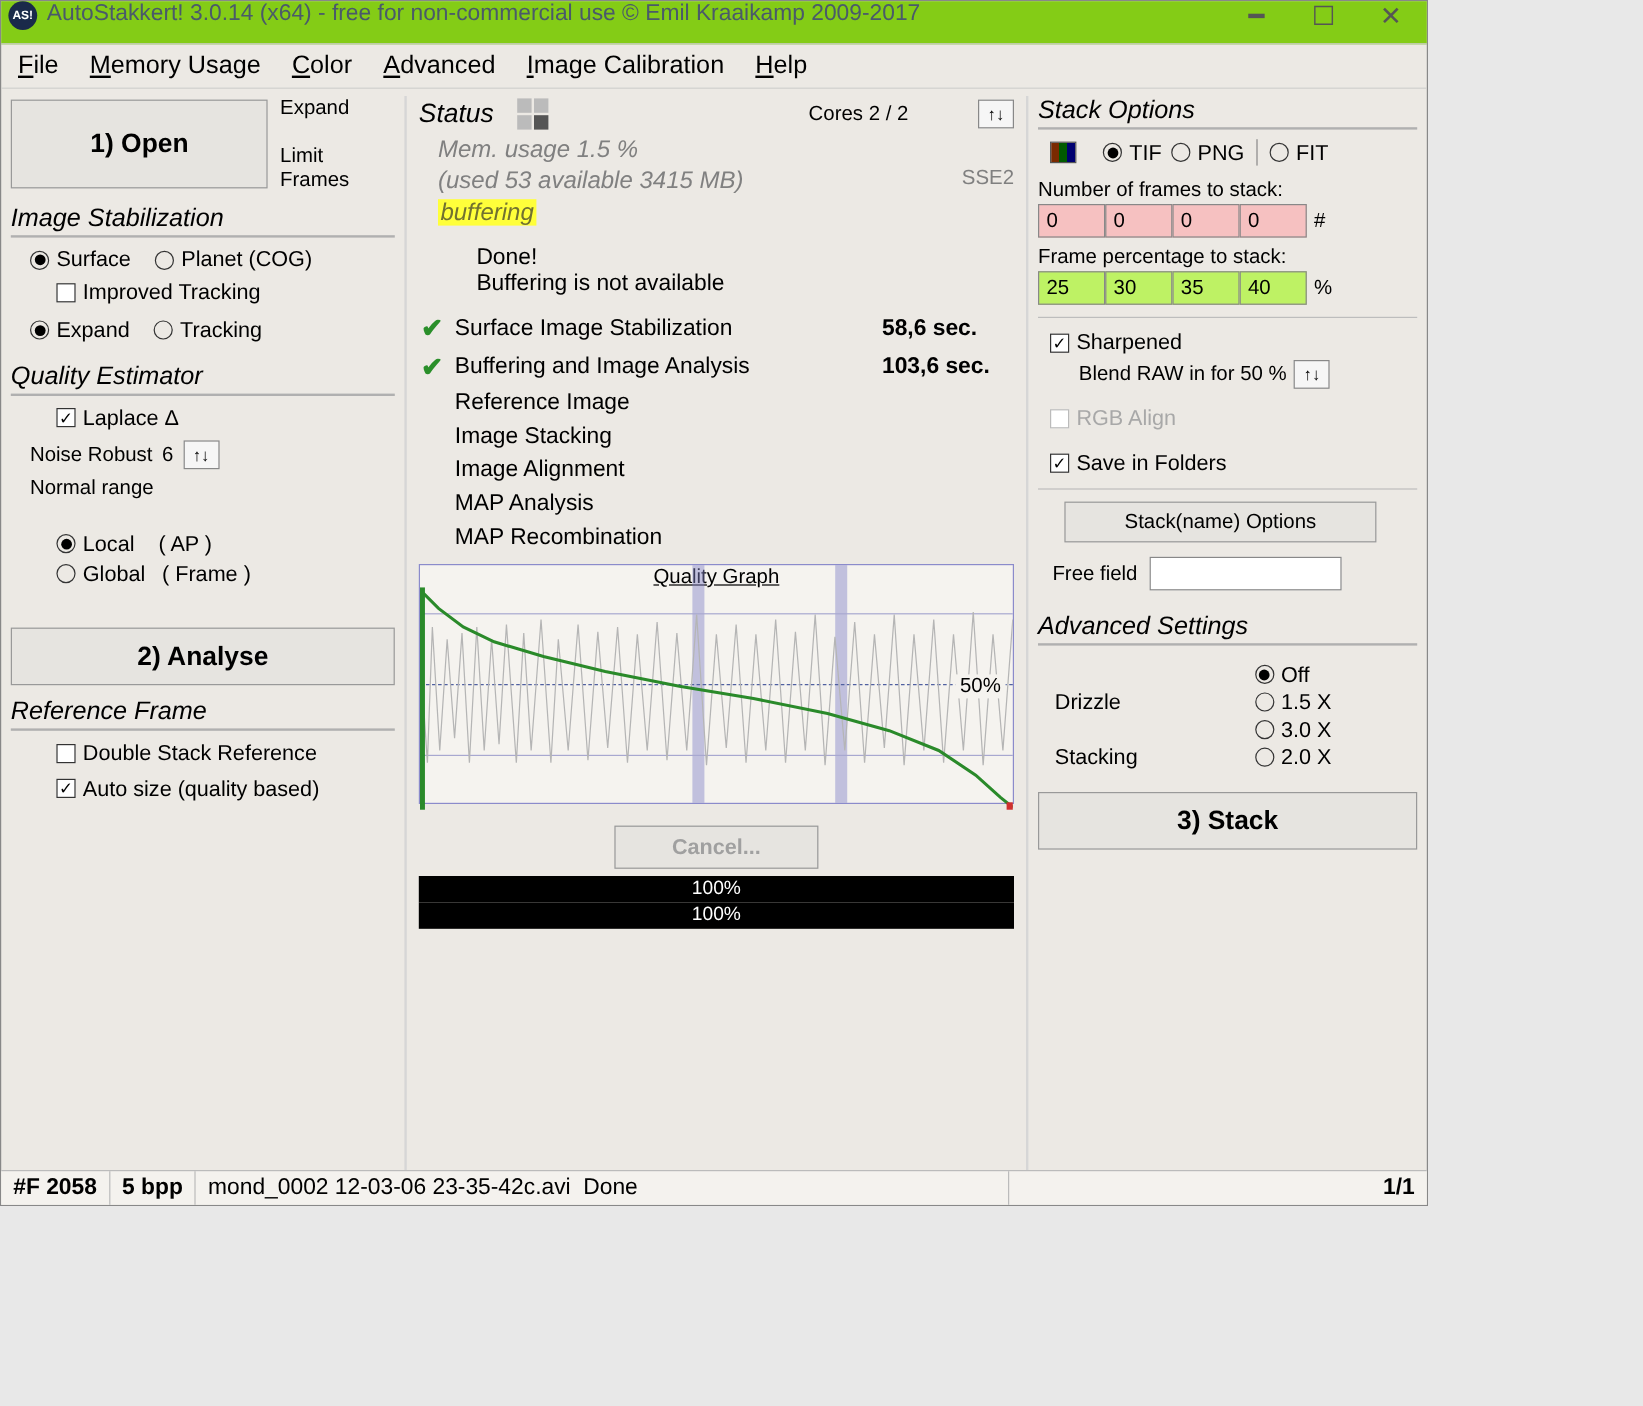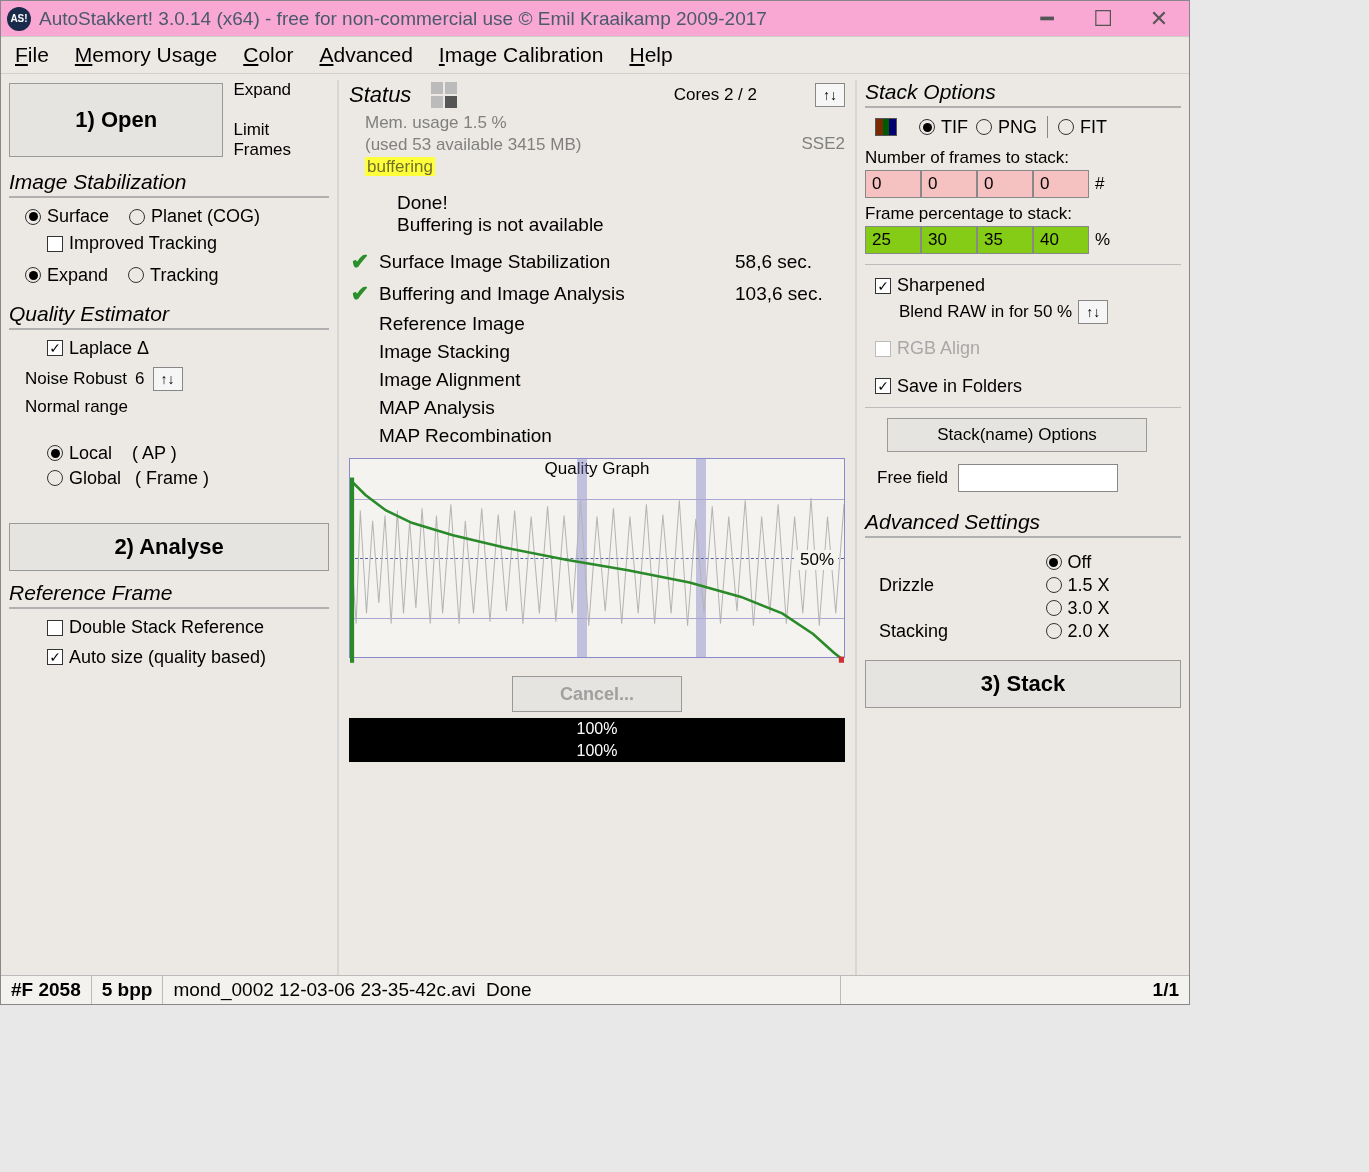--- a/index.html
+++ b/index.html
@@ -15,25 +15,25 @@
   }
   .window {
     width: 1190px;
     height: 1005px;
     background: #ece9e4;
     border: 1px solid #888;
     display: flex;
     flex-direction: column;
   }
   .titlebar {
-    background: #f9a8d4;
+    background: #84cc16;
     border-bottom: 1px solid #ccc;
     height: 36px;
     display: flex;
-    align-items: center;
+    align-items: flex-start;
     padding: 0 6px;
     gap: 8px;
   }
   .titlebar .icon {
     width: 24px; height: 24px;
     background: #1a2a4a;
     border-radius: 50%;
     display: flex; align-items: center; justify-content: center;
     color: #fff; font-size: 10px; font-weight: bold;
   }
@@ -117,60 +117,60 @@
   }
   
   .status-head { display: flex; align-items: center; gap: 14px; margin-top: 2px; }
   .status-head .st { font-style: italic; font-size: 22px; }
   .status-grid {
     display: grid; grid-template-columns: 12px 12px; grid-template-rows: 12px 12px; gap: 2px;
     margin-left: 6px;
   }
   .status-grid span { background: #bbb; }
   .status-grid span:nth-child(4) { background: #555; }
-  .mem-info { color: #808080; font-size: 17px; margin: 4px 0 0 16px; line-height: 1.3; }
+  .mem-info { color: #808080; font-size: 20px; margin: 4px 0 0 16px; line-height: 1.3; font-style: italic; }
   .buffering { background: #ffff3a; color: #717130; padding: 0 2px; }
   .tasks { margin-top: 10px; }
   .task-row { display: flex; gap: 8px; align-items: center; font-size: 19px; padding: 3px 0; }
   .task-row .tick {
     width: 22px; color: #2a8f2a; font-size: 22px; font-weight: bold;
     text-align: center;
   }
   .task-row .name { flex: 1; }
-  .task-row .time { width: 110px; }
+  .task-row .time { width: 110px; font-weight: bold; }
   .graph {
     height: 200px;
     border: 1.5px solid #8b8bcb;
     background: #f5f3ef;
     position: relative;
     margin-top: 8px;
   }
   .graph .title {
-    position: absolute; top: 0; left: 0; right: 0; text-align: center; font-size: 17px;
+    position: absolute; top: 0; left: 0; right: 0; text-align: center; font-size: 17px; text-decoration: underline;
   }
   .graph svg { position: absolute; inset: 0; }
   .graph .midline { position: absolute; left:0; right:0; top:50%; border-top: 1.5px dashed #5060a0; }
   .graph .p50 { position: absolute; right: 6px; top: 46%; font-size: 17px; background: #f5f3ef; padding: 0 4px; }
   .graph .vbar { position: absolute; top:0; bottom:0; width: 10px; background: rgba(130,130,200,0.45); }
   .cancel-btn {
     width: 170px; height: 36px;
     background: #e6e4e0; border: 1px solid #999;
     color: #a0a0a0; font-weight: bold; font-size: 18px;
     display: block; margin: 18px auto 6px;
   }
   .progress { background: #000; color: #fff; text-align: center; font-size: 16px; padding: 2px 0; }
   
   .format-row { display: flex; align-items: center; gap: 8px; }
   .color-swatch { width: 22px; height: 18px; background: linear-gradient(90deg,#7a2a00 0 33%, #005a00 33% 66%, #000070 66%); border:1px solid #555;}
   .frame-inputs { display: flex; gap: 0; }
   .frame-inputs input {
     width: 56px; height: 28px; border: 1px solid #888;
     background: #f6c1c1; font-size: 17px; padding: 0 6px;
   }
-  .frame-inputs.green input { background: #84cc16; }
+  .frame-inputs.green input { background: #bef264; }
   .frame-label { font-size: 17px; margin: 6px 0 2px 0; }
   .hr { border-top: 1.5px solid #bdbdbd; margin: 10px 0; }
   .free-input { width: 160px; height: 28px; border: 1px solid #888; background: #fff; }
   .stackname-btn {
     width: 260px; height: 34px; background: #e6e4e0; border:1px solid #999;
     font-size: 17px;
   }
   .drizzle-grid {
     display: grid; grid-template-columns: auto auto; gap: 2px 26px;
     align-items: center; font-size: 18px;

